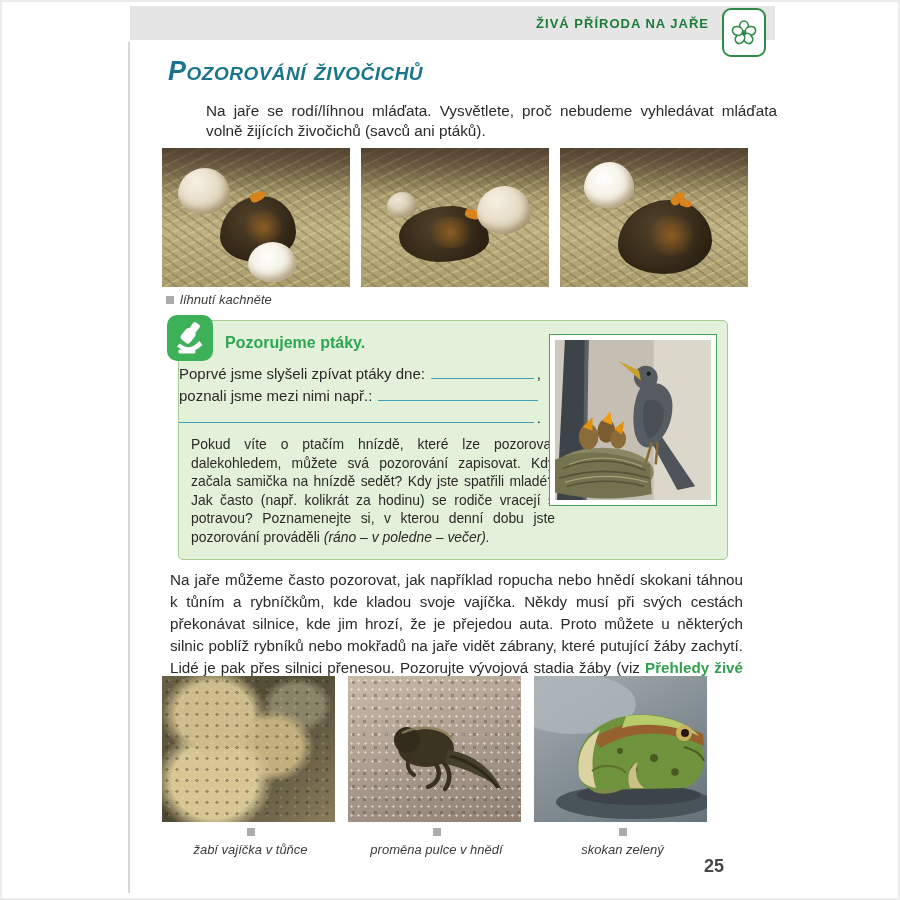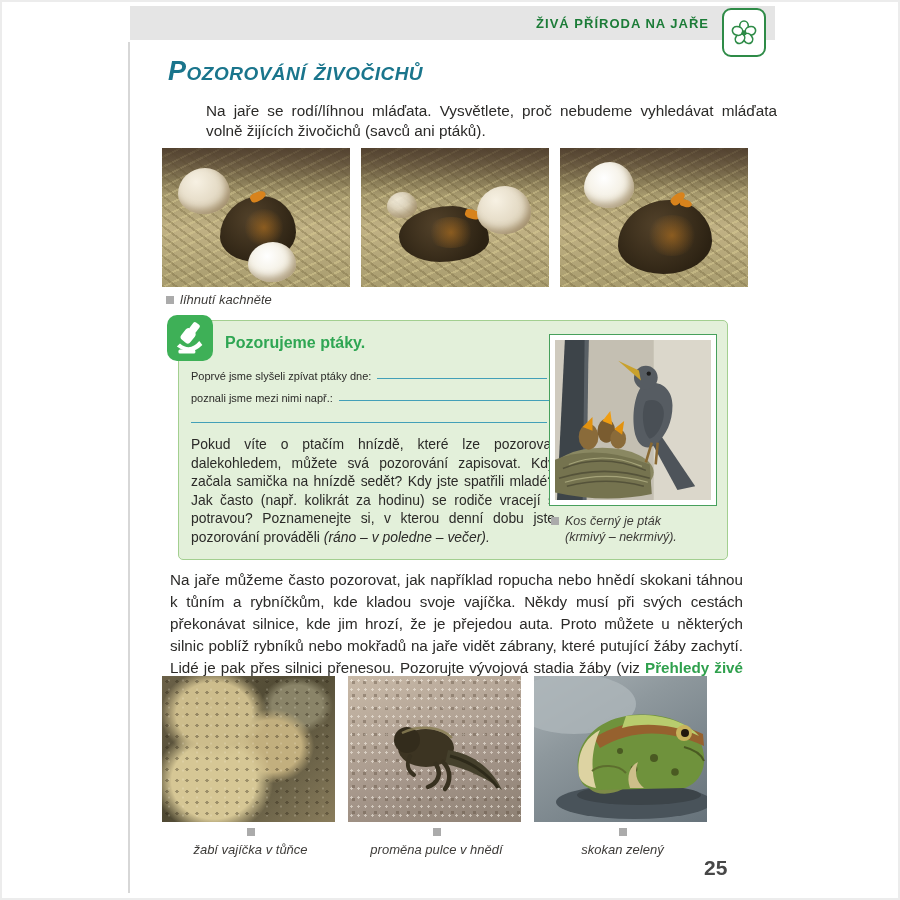--- a/index.html
+++ b/index.html
@@ -70,42 +70,42 @@
 
   
   .pokus{position:absolute;left:178px;top:320px;width:550px;height:240px;background:#e3f0da;
      border:1px solid #a3cf90;border-radius:5px;box-sizing:border-box;}
   .micro{position:absolute;left:167px;top:315px;width:46px;height:46px;background:#3eb057;
      border-radius:10px;z-index:3;display:flex;align-items:center;justify-content:center;
      box-shadow:0 0 0 3px rgba(255,255,255,.0);}
   .pokus-head{margin:12px 0 8px 46px;line-height:1.2;}
   .kicker{color:#0e7b3c;font-weight:bold;font-size:16px;}
   .pokus-title{color:#2fa653;font-weight:bold;font-size:16px;}
-  .fillzone{margin-left:12px;width:362px;font-size:11px;color:#2b2a28;}
+  .fillzone{width:362px;font-size:15px;color:#2b2a28;}
   .fline{display:flex;align-items:flex-end;height:22px;}
   .fline .blank{flex:1;border-bottom:1.6px solid #43a0b8;margin:0 3px 3px 6px;height:14px;}
   .fline .blank.full{margin-left:0;}
   .box-para{margin:9px 0 0 12px;width:364px;font-size:13.9px;line-height:1.33;text-align:justify;}
   .box-para .it{font-style:italic;}
 
   
   .bird-fig{position:absolute;right:10px;top:13px;width:168px;}
   .bird-frame{width:168px;height:172px;background:#fff;border:1px solid #47a05c;
      box-sizing:border-box;padding:5px;}
   .bird-photo{width:100%;height:100%;position:relative;overflow:hidden;background:#cfcabe;}
   .bird-cap{margin-top:7px;padding-left:2px;font-style:italic;font-size:12.5px;line-height:1.3;color:#3d3b38;}
   .bird-cap .l1{display:flex;align-items:center;gap:6px;}
   .bird-cap .sq{width:8px;height:8px;background:#ababab;}
   .bird-cap .l2{margin-left:14px;}
 
   
   .para2{position:absolute;left:170px;top:569px;width:573px;font-size:15.2px;line-height:1.45;text-align:justify;}
   .para2 .link{color:#2fa04d;font-weight:bold;}
 
-  .page-num{position:absolute;left:704px;top:856px;font-size:21px;font-weight:bold;color:#474747;}
+  .page-num{position:absolute;left:704px;top:856px;font-size:18px;font-weight:bold;color:#474747;}
 </style>
 </head>
 <body>
 
 <div class="frame"></div>
 <div class="page-edge"></div>
 
 <div class="band">
   <span class="band-label">ŽIVÁ PŘÍRODA NA JAŘE</span>
 </div>
@@ -213,27 +213,20 @@
           <path d="M104 92 L 142 148 L 124 152 L 98 104 Z" fill="#4e545a"></path>
           <path d="M88 46 C 104 38 119 48 119 66 C 119 84 112 96 104 104 C 96 112 86 110 82 98 C 78 86 78 60 88 46 Z" fill="#565c62"></path>
           <path d="M92 62 C 102 58 112 64 110 78 C 108 90 102 98 96 100 C 90 96 86 74 92 62 Z" fill="#494f55"></path>
           <circle cx="92" cy="38" r="12" fill="#565c62"></circle>
           <polygon points="85,31 64,21 87,41" fill="#c9a12c"></polygon>
           <circle cx="95" cy="34" r="2.2" fill="#1d1d1d"></circle>
           <path d="M98 104 L 92 124 M104 104 L 102 126" stroke="#8a6a34" stroke-width="2.6" fill="none"></path>
         </svg>
       </div>
     </div>
-    <div class="bird-cap">
-      <div class="l1">
-        <span class="sq"></span>
-        <span>Kos černý je pták</span>
-      </div>
-      <div class="l2">(krmivý – nekrmivý).</div>
-    </div>
   </div>
 </div>
 
 <div class="para2">
   <span>Na jaře můžeme často pozorovat, jak například ropucha nebo hnědí skokani táhnou k tůním a rybníčkům, kde kladou svoje vajíčka. Někdy musí při svých cestách překonávat silnice, kde jim hrozí, že je přejedou auta. Proto můžete u některých silnic poblíž rybníků nebo mokřadů na jaře vidět zábrany, které putující žáby zachytí. Lidé je pak přes silnici přenesou. Pozorujte vývojová stadia žáby (viz </span><span class="link">Přehledy živé přírody</span><span>, str. 32).</span>
 </div>
 
 <div class="row2">
   <div class="ph p-eggs">
     <div class="speckle"></div>

